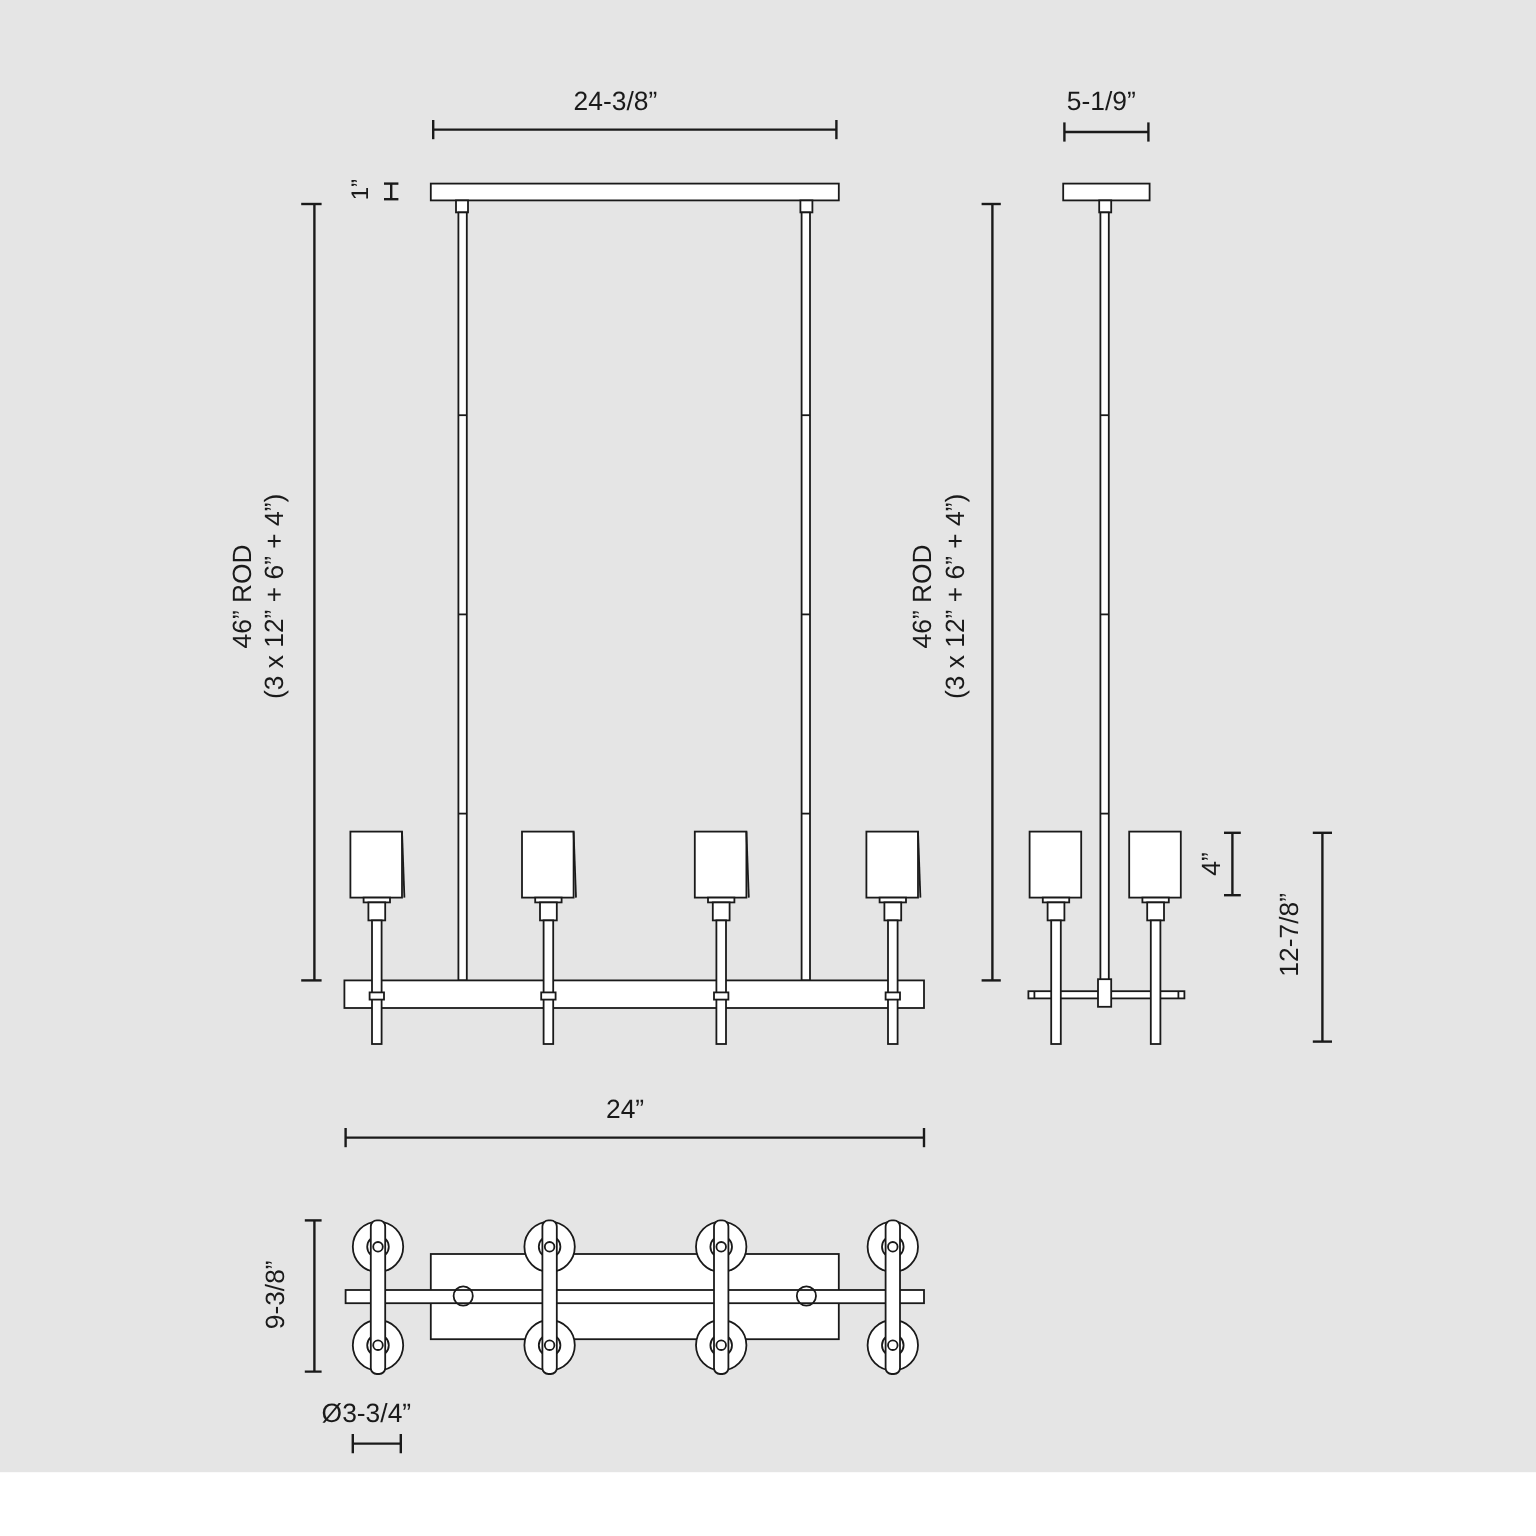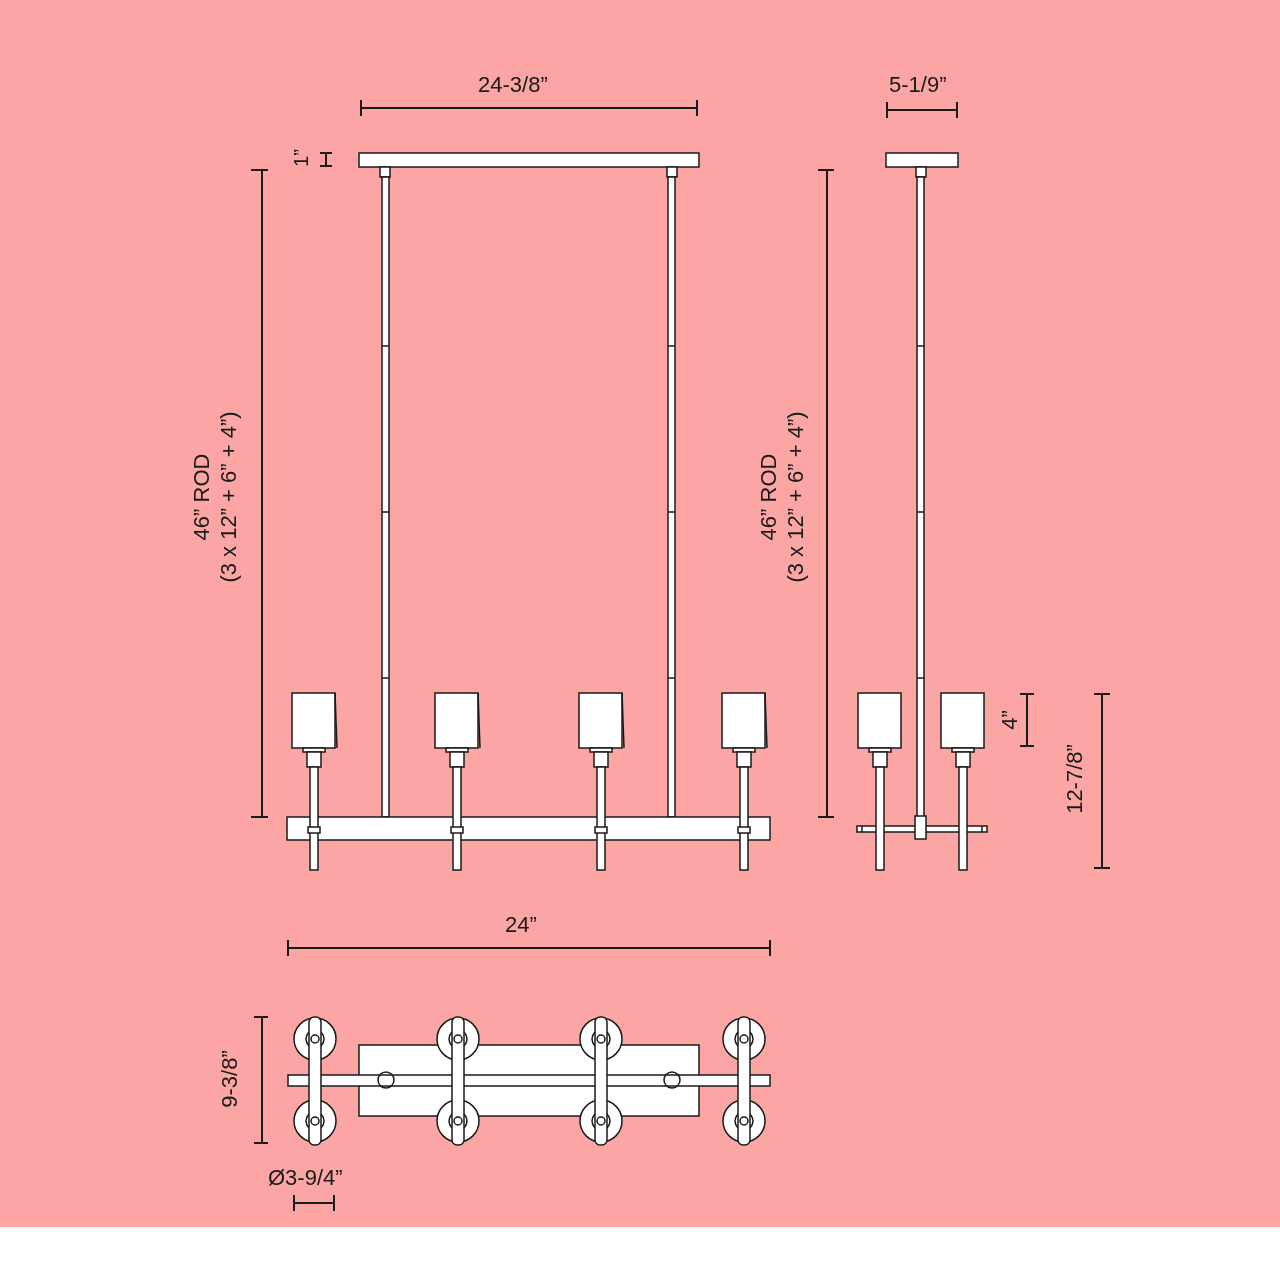--- a/index.html
+++ b/index.html
@@ -1,16 +1,16 @@
 <!DOCTYPE html>
 <html><head>
 <meta charset="utf-8">
 <style>
   html, body { margin:0; padding:0; background:#ffffff; }
-  #canvas { position:relative; width:1280px; height:1227px; background:#fca5a5; overflow:hidden; }
+  #canvas { position:relative; width:1280px; height:1227px; background:#e5e5e5; overflow:hidden; }
   svg { position:absolute; left:0; top:0; }
   .ln { stroke:#1a1a1a; stroke-width:1.5; fill:none; }
   .lnw { stroke:#1a1a1a; stroke-width:1.5; fill:#fff; }
   .dim { stroke:#1a1a1a; stroke-width:2; fill:none; }
   .lbl { position:absolute; font-family:"Liberation Sans", sans-serif; color:#1a1a1a; font-size:22px; white-space:nowrap; line-height:1; }
   .rot { transform-origin: center center; transform: rotate(-90deg); text-align:center; }
 </style>
 </head>
 <body>
 
@@ -188,14 +188,14 @@
 
 <div class="lbl" style="left:889px; top:74px;">5-1/9”</div>
 <div class="lbl rot" style="left:622px; top:470px; width:320px; line-height:27px;">
   <div>46” ROD</div>
   <div>(3 x 12” + 6” + 4”)</div>
 </div>
 <div class="lbl rot" style="left:990px; top:709px; width:40px;">4”</div>
 <div class="lbl rot" style="left:1025px; top:768px; width:100px;">12-7/8”</div>
 
 <div class="lbl rot" style="left:180px; top:1068px; width:100px;">9-3/8”</div>
-<div class="lbl" style="left:268px; top:1167px;">Ø3-9/4”</div>
+<div class="lbl" style="left:268px; top:1167px;">Ø3-3/4”</div>
 </div>
 
 </body></html>

